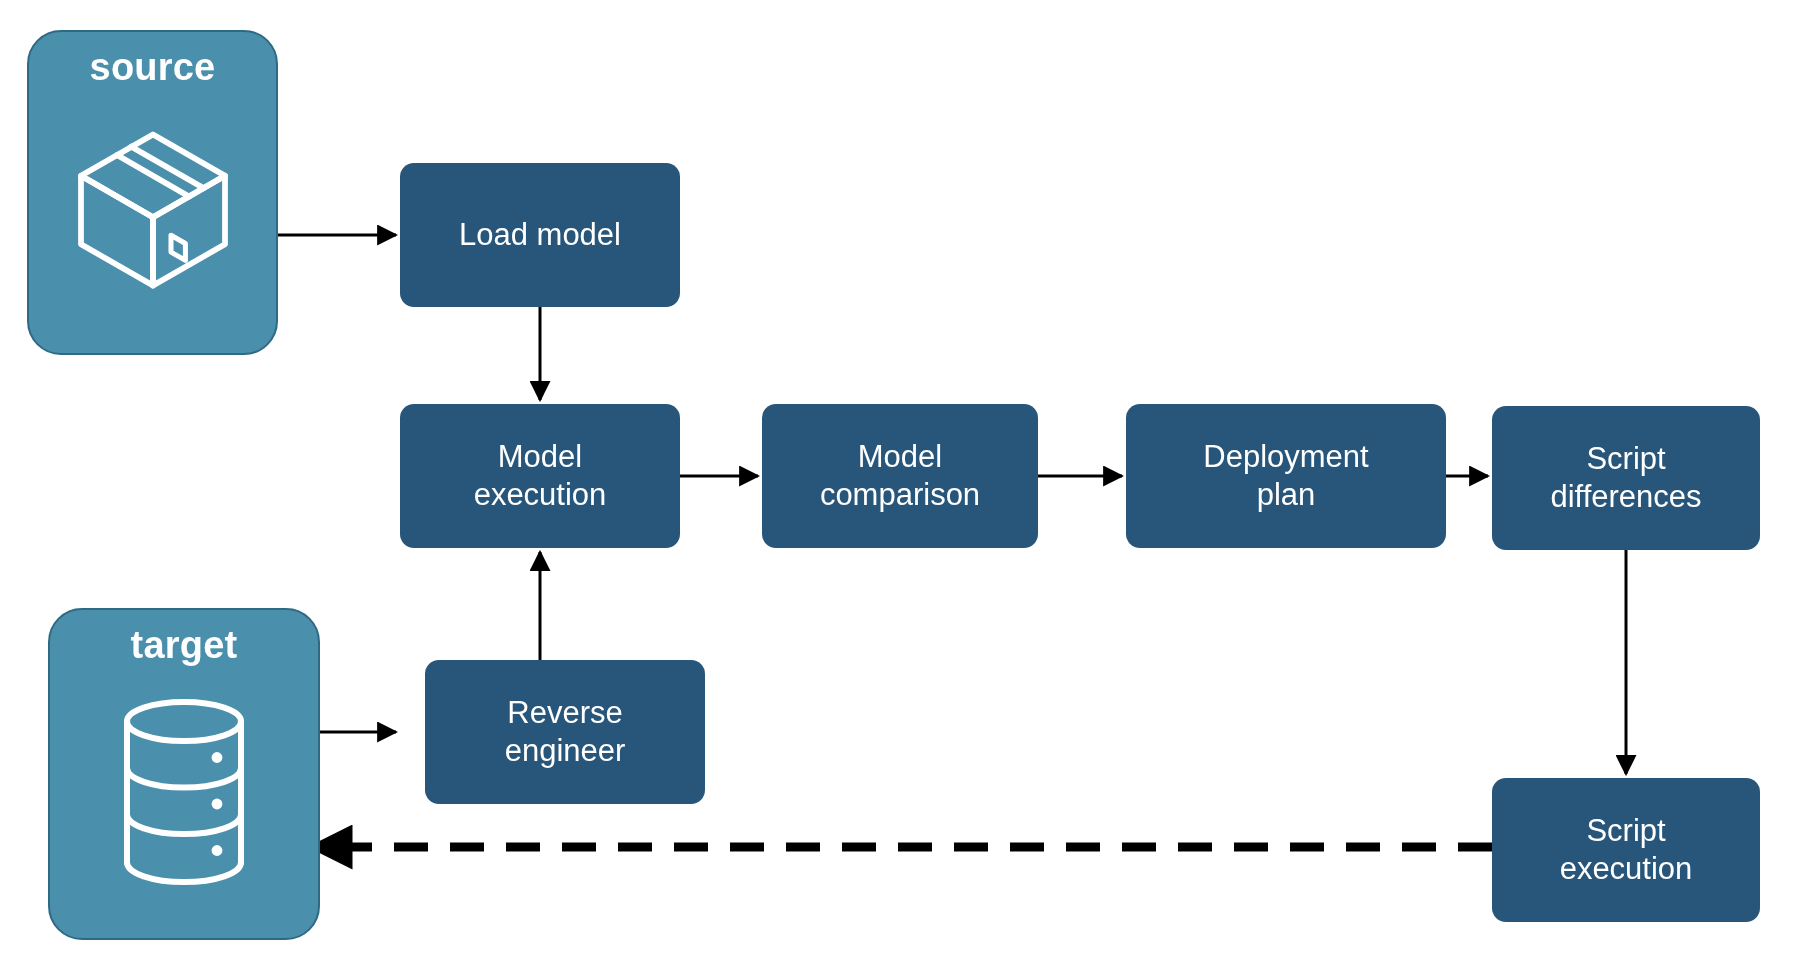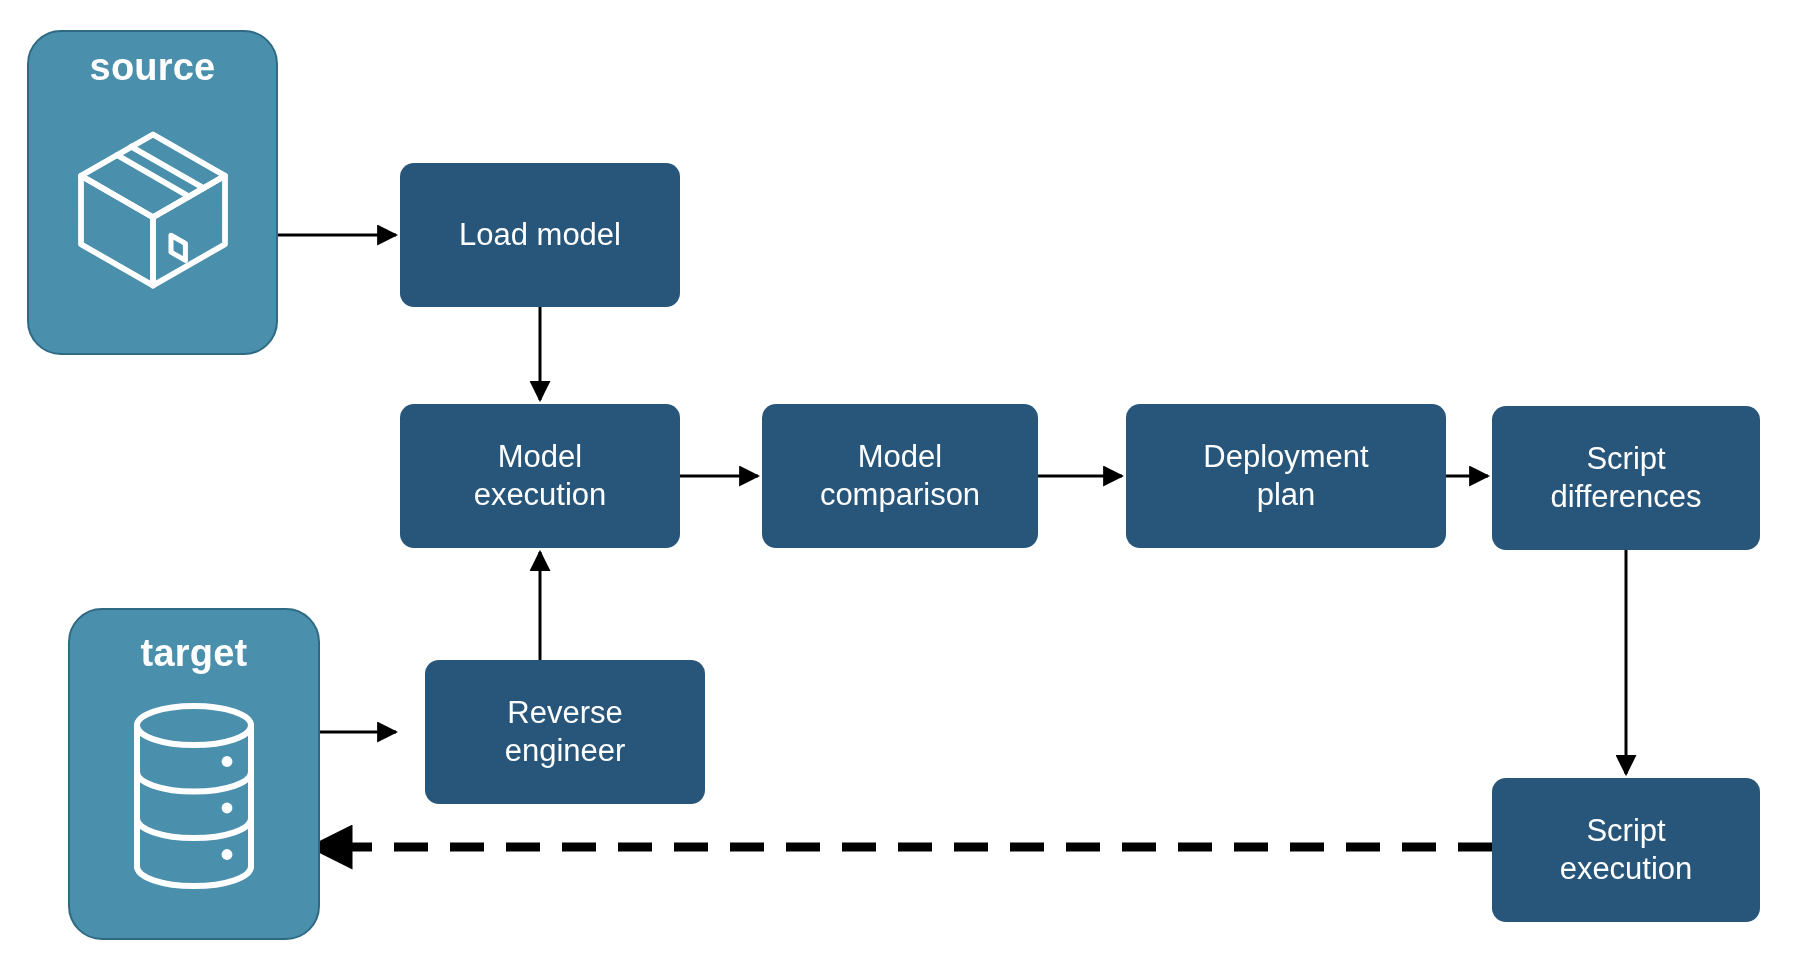--- a/index.html
+++ b/index.html
@@ -114,21 +114,21 @@
         <path d="M90 31 L90 69 L50 92 L50 54 Z"></path>
 
         <path d="M30 19.5 L70 42.5"></path>
         <path d="M38 14.8 L78 37.8"></path>
 
         <path d="M60 64 L68 68.6 L68 78 L60 73.4 Z" stroke-width="2.8"></path>
       </svg>
     </div>
   </div>
 
-  <div class="endpoint-node" style="left:48px; top:608px; width:252px; height:332px; padding:22px 0 22px;margin-left:20px;">
+  <div class="endpoint-node" style="left:48px; top:608px; width:272px; height:332px; padding:14px 0 22px;">
     <div class="endpoint-label" style="font-size:38px;">target</div>
     <div class="endpoint-icon">
       <svg width="150" height="200" viewBox="0 0 100 130" fill="none" stroke="#ffffff" stroke-width="4" stroke-linejoin="round" stroke-linecap="round">
         <ellipse cx="50" cy="18" rx="38" ry="13"></ellipse>
         <path d="M12 18 L12 112"></path>
         <path d="M88 18 L88 112"></path>
         <path d="M12 112 a38 13 0 0 0 76 0"></path>
         <path d="M12 49 a38 13 0 0 0 76 0"></path>
         <path d="M12 80 a38 13 0 0 0 76 0"></path>
         <circle cx="72" cy="42" r="3.6" fill="#ffffff" stroke="none"></circle>

